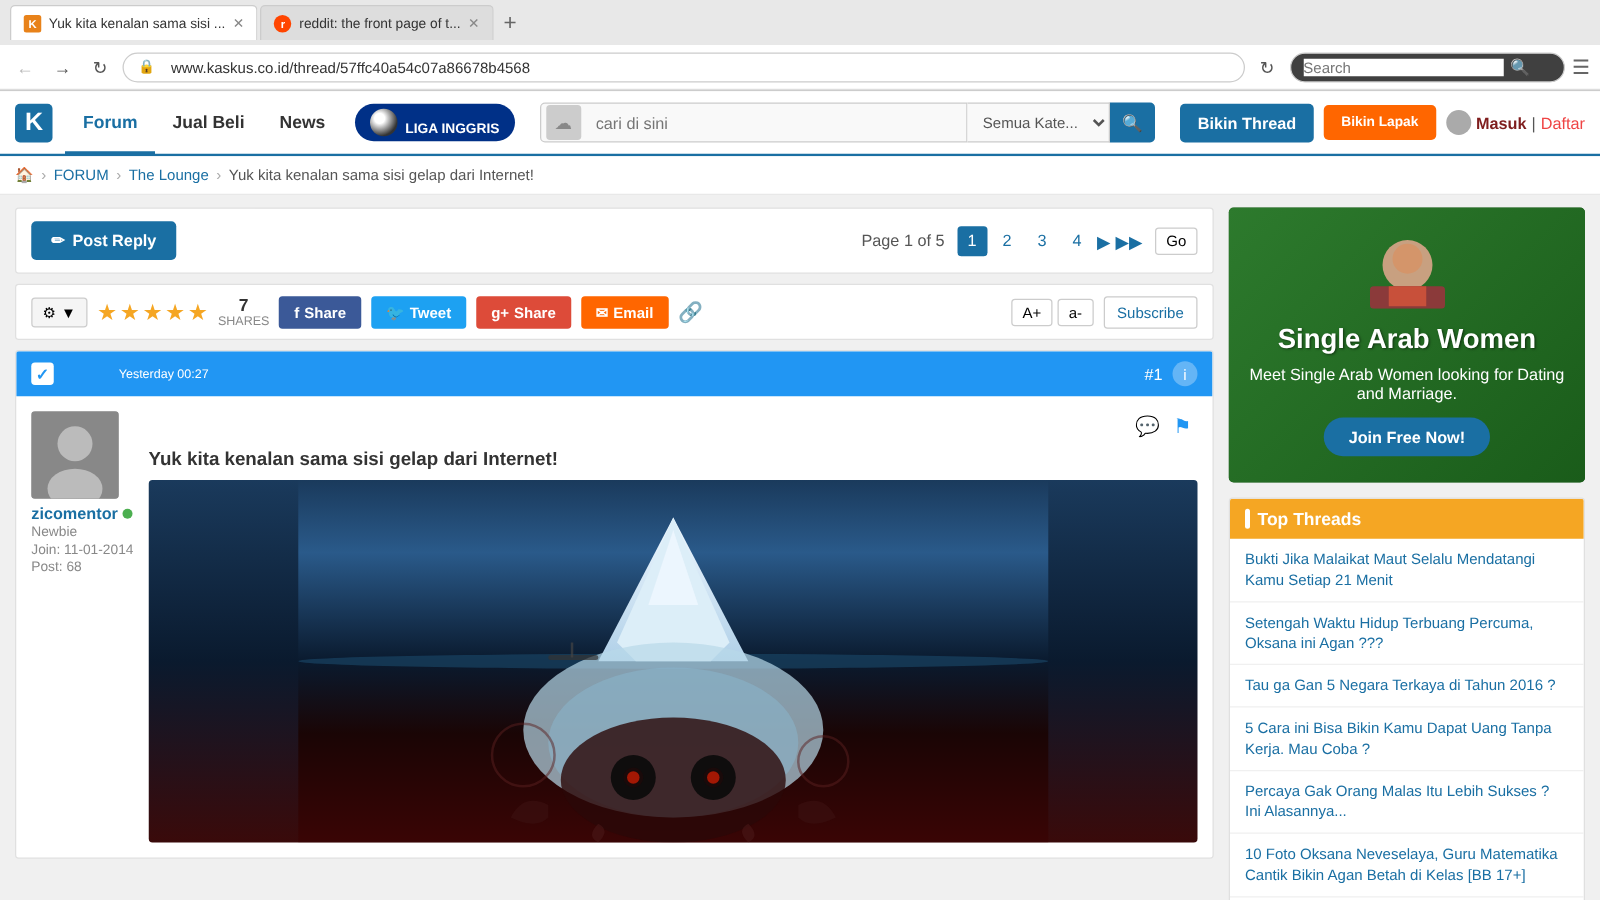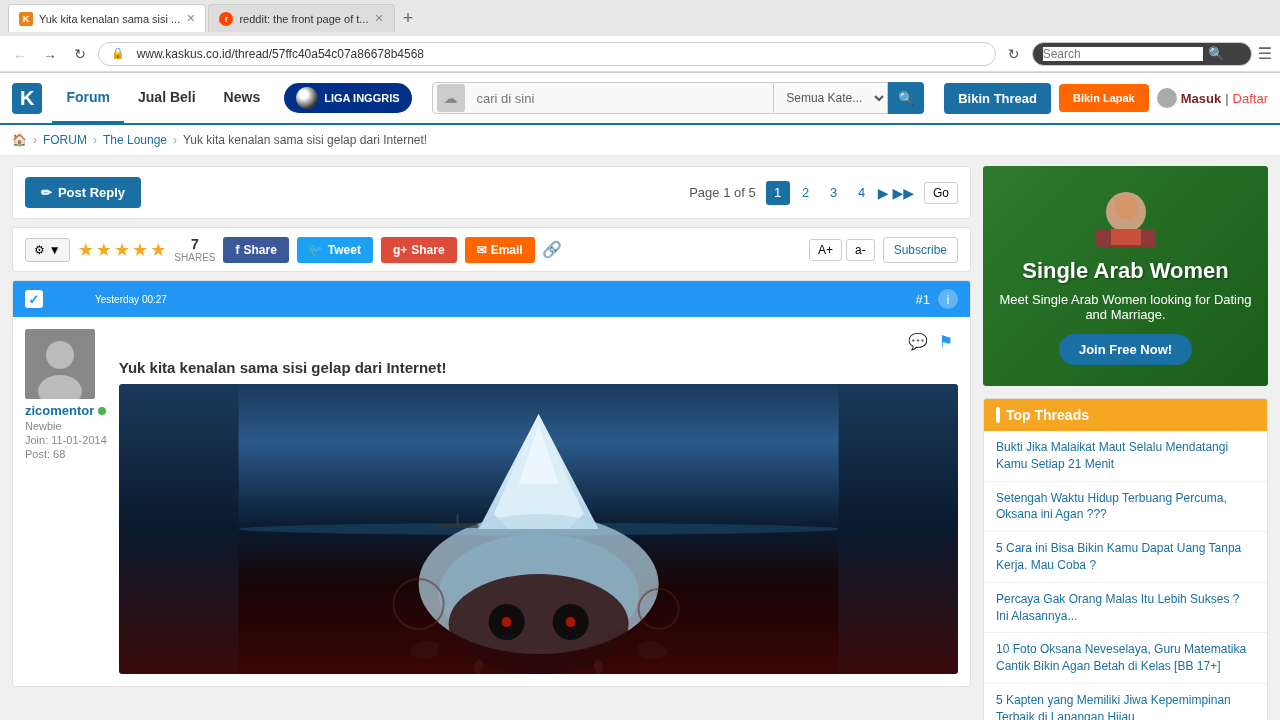--- a/index.html
+++ b/index.html
@@ -27,21 +27,21 @@
     .browser-search input { border: none; outline: none; font-size: 12px; width: 160px; }
     .menu-btn { color: #666; font-size: 16px; cursor: pointer; }
 
     
     .site-header { background: #fff; border-bottom: 2px solid #1a6fa3; display: flex; align-items: center; height: 52px; padding: 0 12px; gap: 10px; }
     .logo-box { display: flex; align-items: center; background: #1a6fa3; border-radius: 4px; padding: 4px 8px; color: #fff; font-weight: bold; font-size: 16px; gap: 4px; }
     .logo-k { font-size: 20px; font-weight: bold; }
     .nav-links { display: flex; align-items: center; gap: 0; }
     .nav-item { padding: 0 14px; height: 52px; display: flex; align-items: center; font-size: 14px; font-weight: bold; color: #333; cursor: pointer; border-bottom: 3px solid transparent; }
     .nav-item.active { color: #1a6fa3; border-bottom: 3px solid #1a6fa3; }
-    .liga-badge { background: #003087; border-radius: 20px; padding: 4px 12px; display: flex; align-items: center; gap: 6px; cursor: pointer; }
+    .liga-badge { background: #003087; border-radius: 20px; padding: 4px 12px; display: flex; align-items: flex-end; gap: 6px; cursor: pointer; }
     .liga-text { color: #fff; font-size: 11px; font-weight: bold; }
     .liga-ball { width: 22px; height: 22px; background: radial-gradient(circle at 35% 35%, #fff 20%, #333 70%); border-radius: 50%; }
     .search-area { display: flex; align-items: center; flex: 1; margin: 0 10px; }
     .search-input-wrap { display: flex; align-items: center; border: 1px solid #ccc; border-radius: 4px 0 0 4px; flex: 1; height: 32px; overflow: hidden; background: #f9f9f9; }
     .search-cloud { width: 28px; height: 28px; background: #ccc; border-radius: 3px; margin: 2px 4px; display: flex; align-items: center; justify-content: center; color: #888; font-size: 14px; }
     .search-input { border: none; outline: none; font-size: 13px; flex: 1; background: transparent; padding: 0 8px; color: #aaa; }
     .category-select { border: 1px solid #ccc; border-left: none; height: 32px; padding: 0 8px; font-size: 12px; background: #f9f9f9; color: #555; }
     .search-btn { width: 36px; height: 32px; background: #1a6fa3; border: none; cursor: pointer; display: flex; align-items: center; justify-content: center; border-radius: 0 4px 4px 0; color: #fff; }
     .action-btns { display: flex; gap: 8px; align-items: center; }
     .btn-thread { background: #1a6fa3; color: #fff; border: none; border-radius: 4px; padding: 8px 14px; font-size: 13px; font-weight: bold; cursor: pointer; white-space: nowrap; }
@@ -391,20 +391,21 @@
       </div>
     </div>
 
     <div class="top-threads-box">
       <div class="top-threads-header">
         <span>Top Threads</span>
       </div>
       <div id="top-threads-list">
           <div class="thread-item">Bukti Jika Malaikat Maut Selalu Mendatangi Kamu Setiap 21 Menit</div>
           <div class="thread-item">Setengah Waktu Hidup Terbuang Percuma, Oksana ini Agan ???</div>
+          <div class="thread-item">Tau ga Gan 5 Negara Terkaya di Tahun 2016 ?</div>
           <div class="thread-item">5 Cara ini Bisa Bikin Kamu Dapat Uang Tanpa Kerja. Mau Coba ?</div>
           <div class="thread-item">Percaya Gak Orang Malas Itu Lebih Sukses ? Ini Alasannya...</div>
           <div class="thread-item">10 Foto Oksana Neveselaya, Guru Matematika Cantik Bikin Agan Betah di Kelas [BB 17+]</div>
           <div class="thread-item">5 Kapten yang Memiliki Jiwa Kepemimpinan Terbaik di Lapangan Hijau</div>
         </div>
     </div>
   </div>
 </div>
 
 </body></html>

